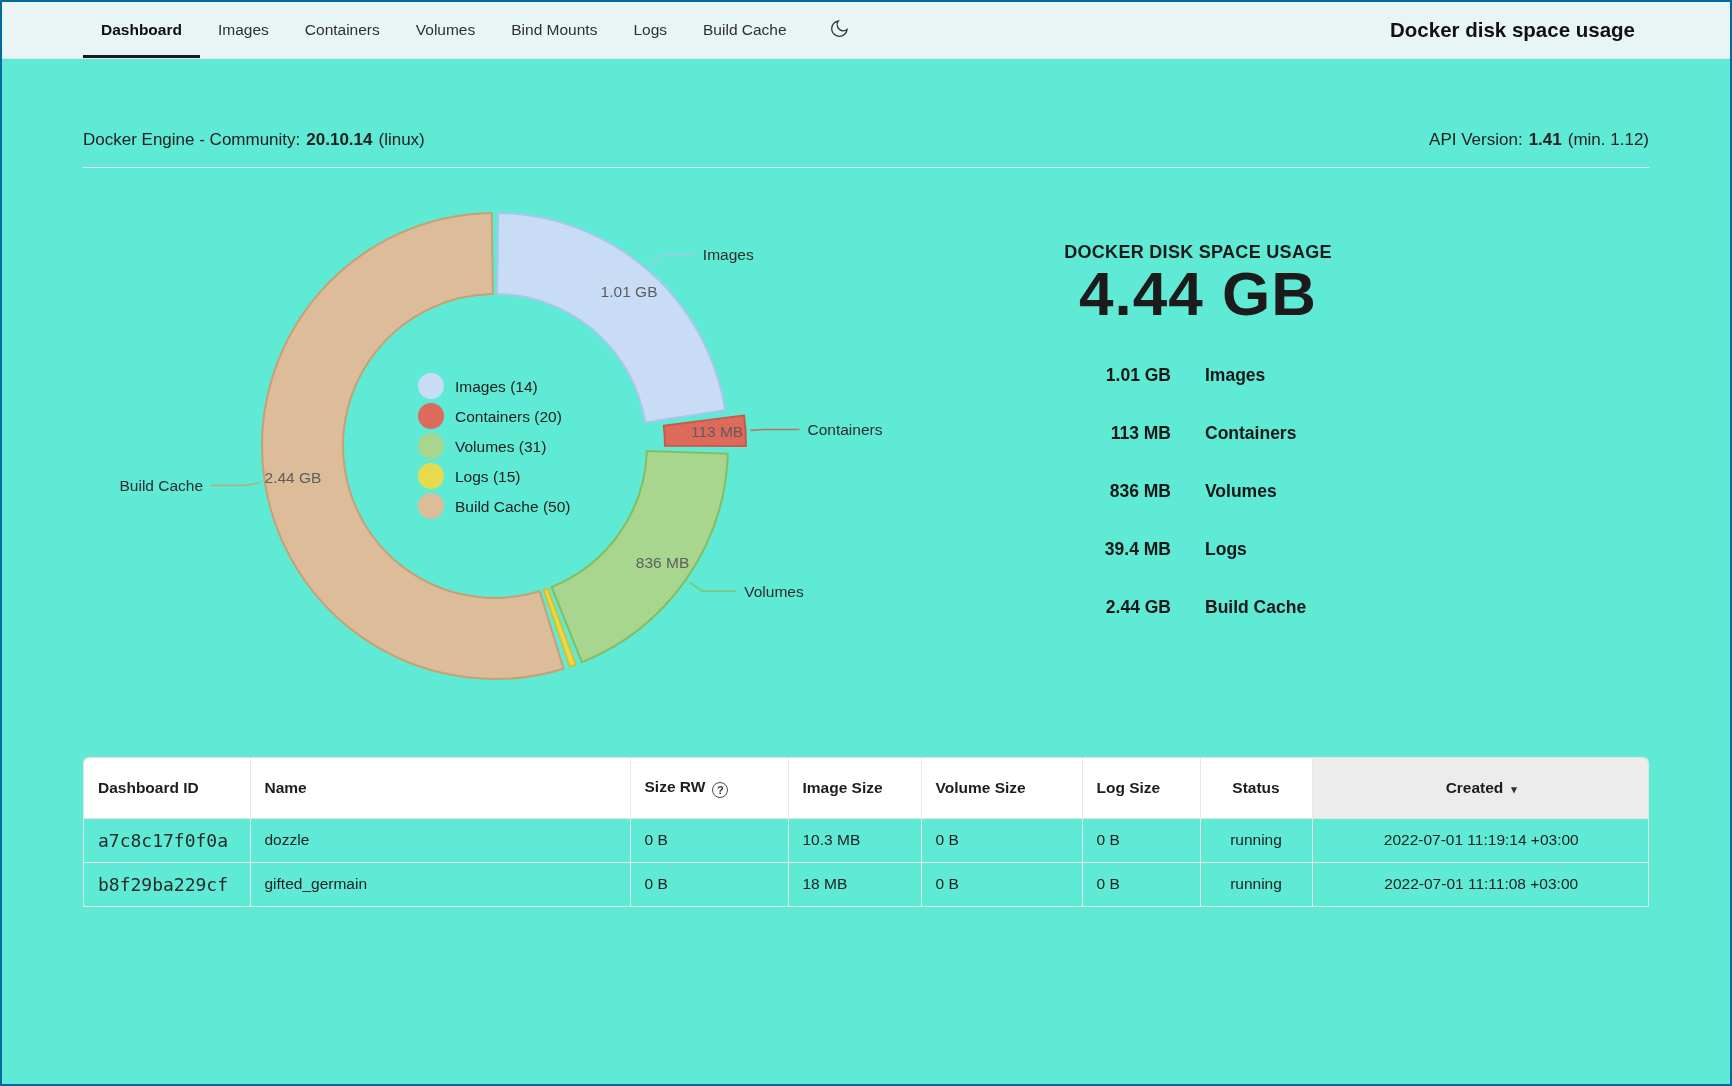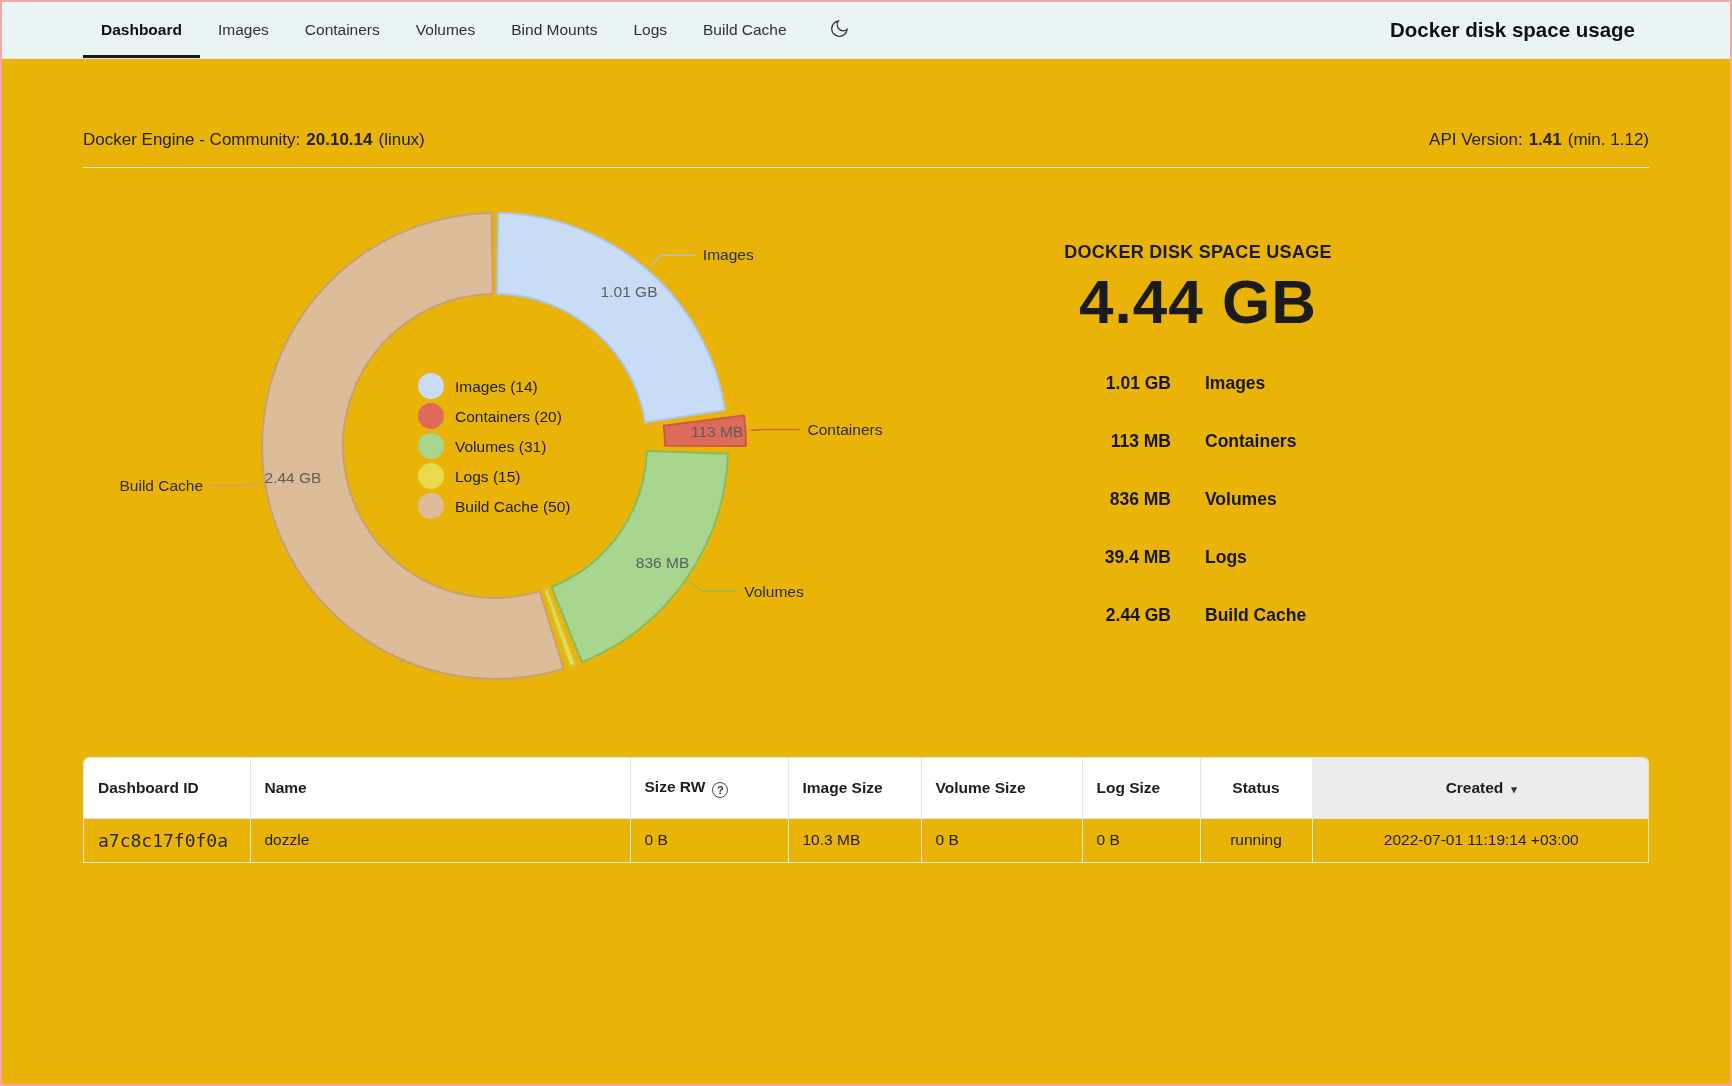--- a/index.html
+++ b/index.html
@@ -1,19 +1,19 @@
 <!DOCTYPE html>
 <html><head>
 <meta charset="utf-8">
 <style>
   * { box-sizing: border-box; margin: 0; padding: 0; }
   body { background: #fff; font-family: "Liberation Sans", sans-serif; }
   .viewport {
-    width: 1732px; height: 1086px; border: 2px solid #fca5a5;
-    overflow: hidden; background: #eab308; position: relative;
+    width: 1732px; height: 1086px; border: 2px solid #0369a1;
+    overflow: hidden; background: #5eead4; position: relative;
   }
   
   .nav {
     height: 57px; background: #e9f5f4; border-bottom: 1px solid #dde9e7;
   }
   .nav-inner {
     width: 1566px; margin: 0 auto; height: 100%;
     display: flex; align-items: stretch;
   }
   .tabs { display: flex; align-items: stretch; }
@@ -47,21 +47,21 @@
   
   .chart-row { display: flex; margin-top: 22px; }
   #chart-svg { width: 900px; height: 545px; flex: none; display: block; }
   .summary { width: 440px; padding-top: 52px; }
   .summary-heading {
     text-align: center; width: 430px; font-size: 18px; font-weight: 700;
     color: #1b1b1b; letter-spacing: .3px;
   }
   .summary-total {
     text-align: center; width: 430px; font-size: 62px; font-weight: 600;
-    color: #1b1b1b; margin-top: 8px; letter-spacing: 1px; line-height: 1;
+    color: #1b1b1b; margin-top: 0; letter-spacing: 1px; line-height: 1;
   }
   .summary-rows { margin-top: 40px; }
   .summary-row { display: flex; margin-bottom: 37px; font-size: 17.5px; font-weight: 700; color: #171717; }
   .summary-size { width: 188px; text-align: right; }
   .summary-label { margin-left: 34px; }
   
   .section-heading { margin-top: 148px; font-size: 20px; font-weight: 700; color: #171717; }
   .table-wrap {
     margin-top: 22px; border: 1px solid #e2e2e2; border-bottom: none;
     border-radius: 6px 6px 0 0; overflow: hidden;
@@ -226,18 +226,28 @@
           <tr>
             <td class="col-left mono">a7c8c17f0f0a</td>
             <td class="col-left">dozzle</td>
             <td class="col-right">0 B</td>
             <td class="col-right">10.3 MB</td>
             <td class="col-right">0 B</td>
             <td class="col-right">0 B</td>
             <td class="col-center">running</td>
             <td class="col-center">2022-07-01 11:19:14 +03:00</td>
           </tr>
+          <tr>
+            <td class="col-left mono">b8f29ba229cf</td>
+            <td class="col-left">gifted_germain</td>
+            <td class="col-right">0 B</td>
+            <td class="col-right">18 MB</td>
+            <td class="col-right">0 B</td>
+            <td class="col-right">0 B</td>
+            <td class="col-center">running</td>
+            <td class="col-center">2022-07-01 11:11:08 +03:00</td>
+          </tr>
         </tbody>
       </table>
     </div>
 
   </div>
 </div>
 
 </body></html>

